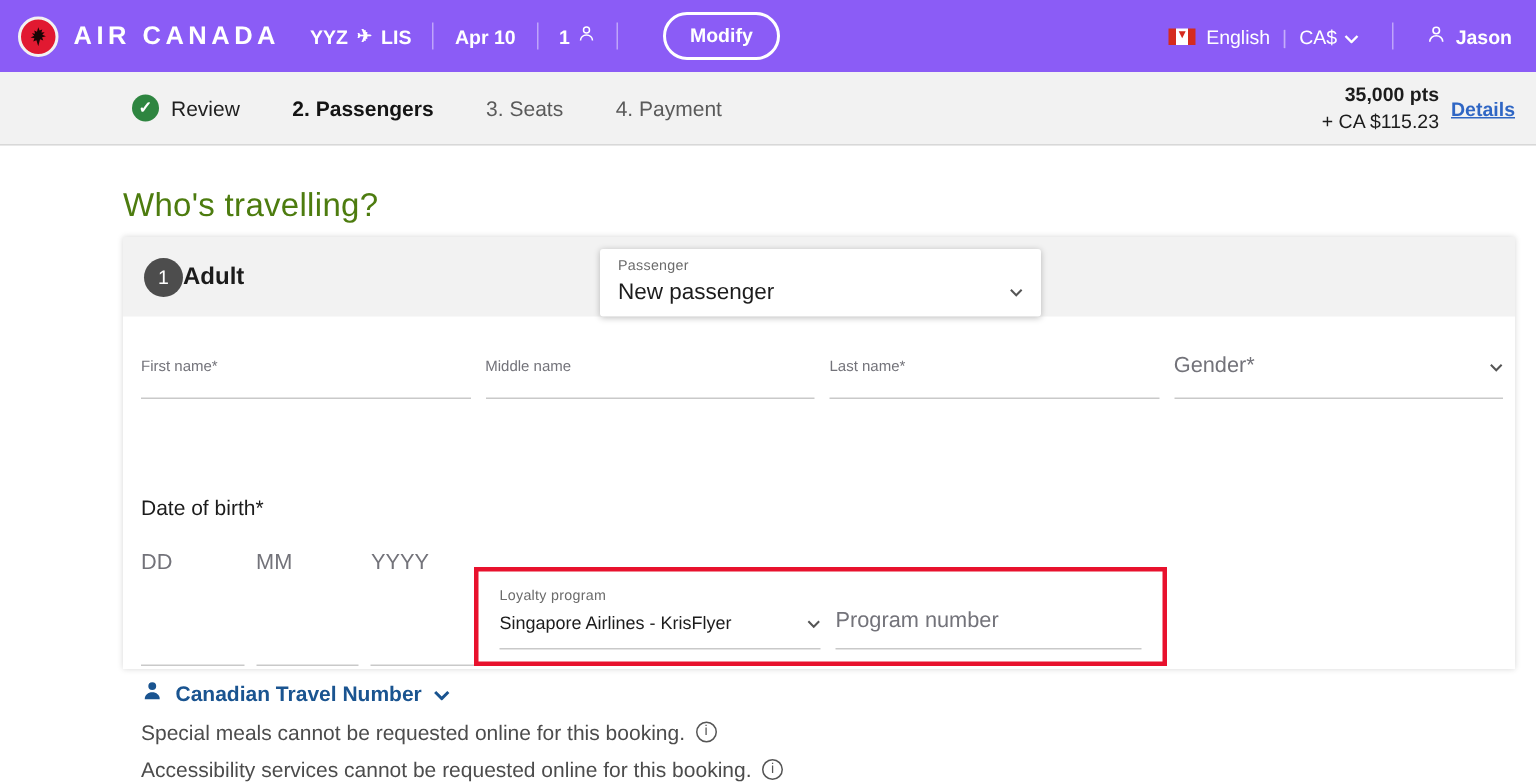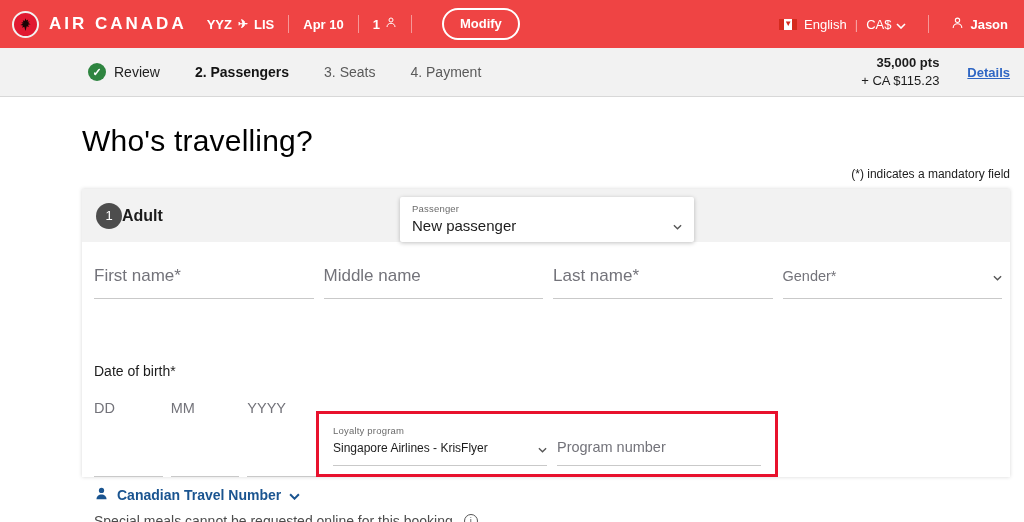--- a/index.html
+++ b/index.html
@@ -1,20 +1,20 @@
 <!DOCTYPE html>
 <html><head>
 <meta charset="utf-8">
 <style>
   * { box-sizing: border-box; margin: 0; padding: 0; }
   html, body { width: 1024px; height: 522px; overflow: hidden; }
   body { font-family: "Liberation Sans", sans-serif; background: #fff; color: #1c1c1c; }
 
   
-  .topbar { height: 48px; background: #ef4444; color: #fff; display: flex; align-items: center; padding: 0 16px 0 12px; }
+  .topbar { height: 48px; background: #8b5cf6; color: #fff; display: flex; align-items: center; padding: 0 16px 0 12px; }
   .logo-circle { width: 27px; height: 27px; border-radius: 50%; background: #e11931; border: 2px solid #f2f2f2; display: flex; align-items: center; justify-content: center; flex: 0 0 auto; }
   .logo-circle svg { display: block; }
   .brand { font-size: 17px; font-weight: bold; letter-spacing: 3px; margin-left: 10px; white-space: nowrap; }
   .route { display: flex; align-items: center; gap: 6px; font-size: 13px; font-weight: 600; margin-left: 20px; }
   .plane { font-size: 12px; transform: rotate(0deg); }
   .tb-div { width: 1px; height: 18px; background: rgba(255,255,255,.45); margin: 0 14px; }
   .tb-sm { font-size: 13px; font-weight: 600; display: flex; align-items: center; gap: 5px; }
   .modify-btn { margin-left: 16px; background: transparent; color: #fff; border: 2px solid #fff; border-radius: 17px; padding: 6px 16px 7px; font-size: 13px; font-weight: bold; font-family: inherit; cursor: pointer; }
   .tb-right { margin-left: auto; display: flex; align-items: center; font-size: 13px; }
   .flag { width: 18px; height: 11px; background: linear-gradient(90deg, #d52b1e 0 27%, #fff 27% 73%, #d52b1e 73%); position: relative; margin-right: 7px; flex: 0 0 auto; }
@@ -25,46 +25,46 @@
   .tb-div2 { width: 1px; height: 18px; background: rgba(255,255,255,.45); margin: 0 22px; }
   .user { display: flex; align-items: center; gap: 6px; font-weight: bold; }
 
   
   .progress { height: 49px; background: #f2f2f2; border-bottom: 1px solid #d8d8d8; display: flex; align-items: center; padding: 0 14px 0 88px; }
   .steps { display: flex; align-items: center; gap: 35px; }
   .step { display: flex; align-items: center; gap: 8px; font-size: 14px; color: #1f1f1f; background: none; border: none; font-family: inherit; cursor: pointer; }
   .step.active { font-weight: bold; color: #141414; }
   .step.upcoming { color: #5a5a5a; }
   .check-circle { width: 18px; height: 18px; border-radius: 50%; background: #2e8540; color: #fff; font-size: 11px; font-weight: bold; display: flex; align-items: center; justify-content: center; line-height: 1; }
-  .prog-right { margin-left: auto; display: flex; align-items: center; gap: 28px; justify-content: center; }
+  .prog-right { margin-left: auto; display: flex; align-items: center; gap: 8px; justify-content: center; }
   .price-block { text-align: right; font-size: 13px; line-height: 1.4; color: #1c1c1c; }
   .price-block .pts { font-weight: bold; }
   .details-link { color: #2f66c4; font-size: 13px; font-weight: bold; text-decoration: underline; }
 
   
   .main { padding: 0 14px 0 82px; }
-  .page-title { font-size: 30px; font-weight: 300; color: #000000; margin-top: 27px; letter-spacing: .2px; }
+  .page-title { font-size: 22px; font-weight: 300; color: #4d7c0f; margin-top: 27px; letter-spacing: .2px; }
   .subtitle { font-size: 13.5px; color: #2b2b2b; margin-top: 25px; }
   .mandatory { font-size: 12px; color: #1c1c1c; text-align: right; margin-top: 9px; }
 
   
   .card { margin-top: 8px; background: #fff; box-shadow: 0 0 4px rgba(0,0,0,.16); height: 288px; }
   .card-head { background: #f2f2f2; height: 53px; position: relative; display: flex; align-items: center; padding-left: 14px; }
   .num-badge { width: 26px; height: 26px; border-radius: 50%; background: #4d4d4d; color: #fff; font-size: 13px; display: flex; align-items: center; justify-content: center; }
   .ptype { font-size: 16px; font-weight: bold; }
   .pax-select { position: absolute; left: 318px; top: 8px; width: 294px; background: #fff; box-shadow: 0 1px 4px rgba(0,0,0,.25); border-radius: 2px; padding: 6px 12px 8px; cursor: pointer; }
   .mini-label { font-size: 9.5px; color: #6b6b6b; letter-spacing: .2px; }
   .sel-row { display: flex; align-items: center; justify-content: space-between; margin-top: 2px; }
   .sel-value { font-size: 15px; color: #1c1c1c; }
   .caret { color: #555; flex: 0 0 auto; }
 
   .card-body { padding: 24px 8px 0 12px; }
   .frow { display: grid; grid-template-columns: repeat(4, 1fr); gap: 10px; }
   .ufield { border-bottom: 1px solid #c9c9c9; padding-bottom: 12px; display: flex; justify-content: space-between; align-items: center; }
-  .ufield input { border: none; outline: none; width: 100%; font-family: inherit; font-size: 17px; color: #1c1c1c; background: transparent; }
+  .ufield input { border: none; outline: none; width: 100%; font-family: inherit; font-size: 10px; color: #1c1c1c; background: transparent; }
   .ufield input::placeholder { color: #73737a; opacity: 1; }
   .ph { font-size: 14.5px; color: #73737a; }
 
   .dob-label { margin-top: 64px; font-size: 14px; color: #1c1c1c; }
   .row2 { display: flex; margin-top: -2px; }
   .dob-group { display: flex; gap: 8px; width: 222px; margin-top: 22px; }
   .dob-field { border-bottom: 1px solid #c9c9c9; padding-bottom: 14px; width: 70px; }
   .dob-field input { border: none; outline: none; width: 100%; font-family: inherit; font-size: 14.5px; color: #1c1c1c; background: transparent; }
   .dob-field input::placeholder { color: #73737a; opacity: 1; }
 
@@ -162,21 +162,20 @@
     <div class="price-block">
       <div class="pts">35,000 pts</div>
       <div>+ CA $115.23</div>
     </div>
     <a class="details-link">Details</a>
   </div>
 </nav>
 
 <main class="main">
   <h1 class="page-title">Who's travelling?</h1>
-  <p class="mandatory">(*) indicates a mandatory field</p>
 
   <section class="card">
     <div class="card-head">
       <span class="num-badge">1</span>
       <span class="ptype">Adult</span>
       <div class="pax-select">
         <div class="mini-label">Passenger</div>
         <div class="sel-row">
           <span class="sel-value">New passenger</span>
           <span class="caret">

